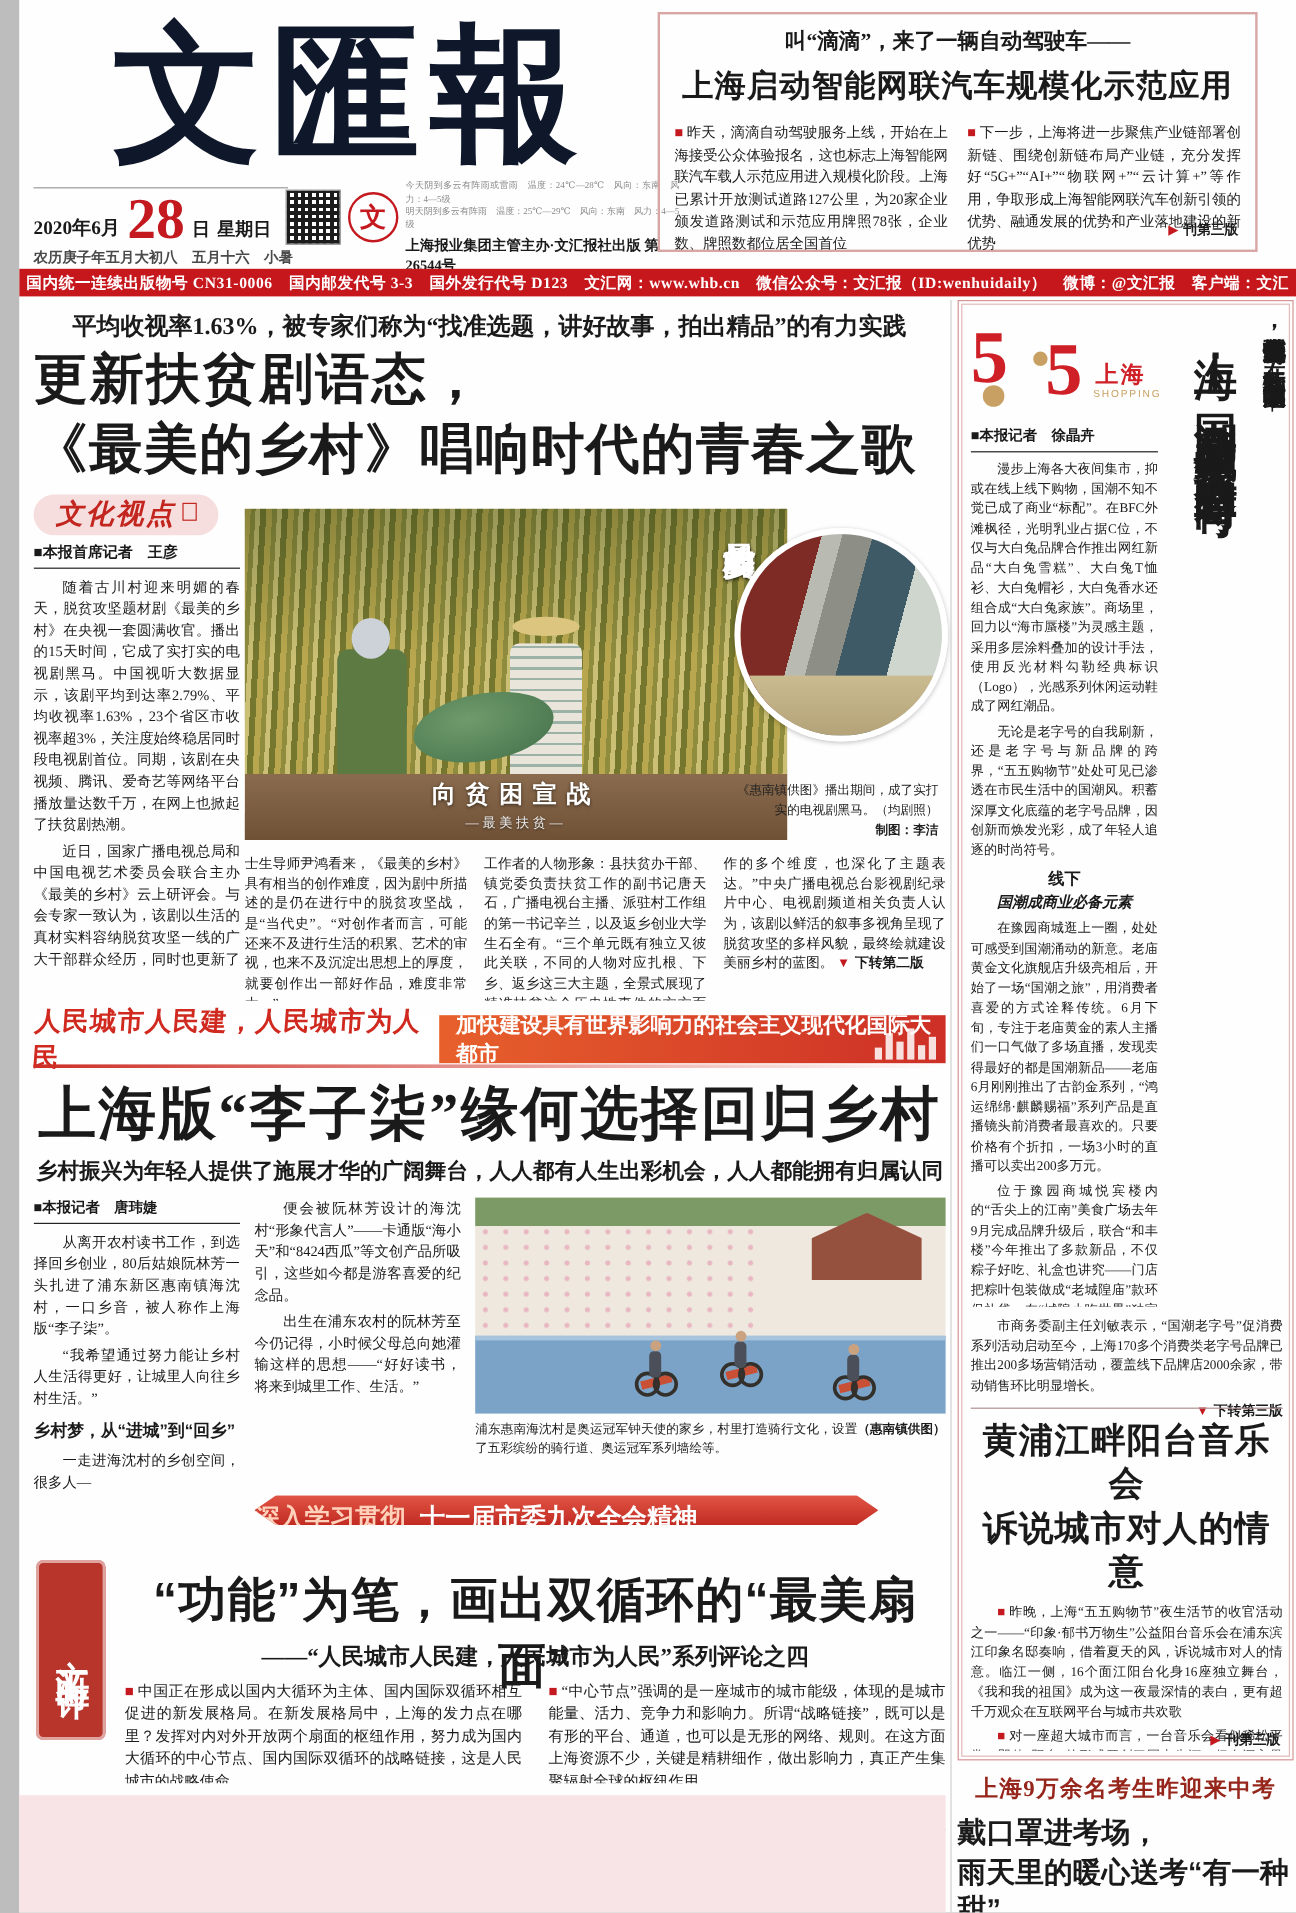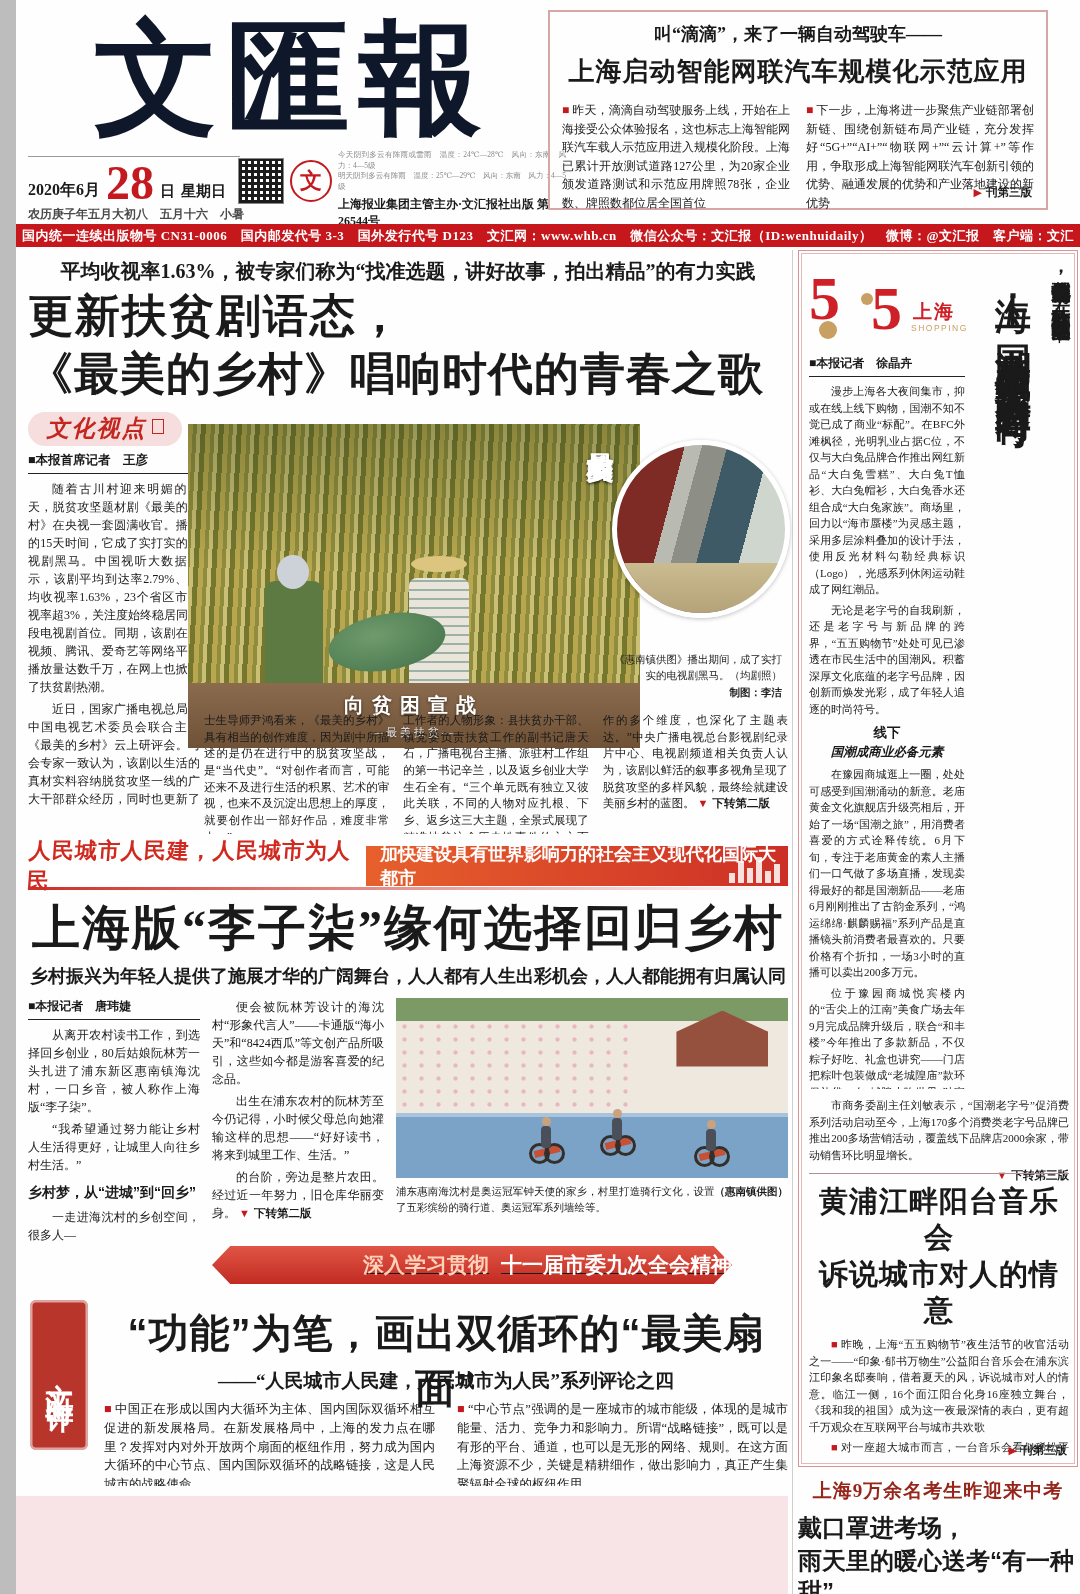--- a/index.html
+++ b/index.html
@@ -54,21 +54,21 @@
   .badge{left:12px;top:412px;width:154px;height:34px;background:#f6dede;border-radius:17px;
       text-align:center;line-height:34px;}
   .badge .t{color:#c3261f;font-size:23px;font-weight:bold;font-style:italic;letter-spacing:2px;}
   .badge .sq{display:inline-block;width:10px;height:13px;border:1px solid #c3261f;margin-left:5px;vertical-align:2px;}
   .leadcol{left:12px;top:452px;width:172px;height:354px;overflow:hidden;font-size:12px;}
   .leadcol .byline{font-size:12.5px;}
   .cols3{left:188px;top:712px;width:584px;height:122px;display:flex;gap:14px;overflow:hidden;}
   .cols3 .c{width:33.3%;font-size:11.5px;line-height:1.45;text-align:justify;overflow:hidden;}
 
   
-  .photo1{left:172px;top:424px;width:452px;height:324px;overflow:hidden;background:
+  .photo1{left:188px;top:424px;width:452px;height:276px;overflow:hidden;background:
       linear-gradient(180deg,rgba(35,55,18,.30),rgba(0,0,0,0) 45%),
       repeating-linear-gradient(93deg,#b8a74e 0 5px,#8f8c3e 5px 9px,#cabf74 9px 13px,#75772f 13px 18px);}
   .photo1 .soil{position:absolute;left:0;bottom:0;width:100%;height:20%;
       background:linear-gradient(180deg,#8a6b4e,#6f5136);}
   .fig1{position:absolute;left:17%;bottom:15%;width:58px;height:118px;background:#5d7a43;border-radius:10px;}
   .fig1:before{content:"";position:absolute;left:12px;top:-26px;width:32px;height:34px;border-radius:50%;
       background:#cdd2d8;}
   .fig2{position:absolute;left:49%;bottom:13%;width:60px;height:128px;border-radius:8px;background:
       repeating-linear-gradient(0deg,#e9e5da 0 7px,#9cb2a7 7px 9px),
       repeating-linear-gradient(90deg,rgba(60,90,80,.35) 0 7px,transparent 7px 14px);}
@@ -120,23 +120,23 @@
   .biker{position:absolute;width:36px;height:44px;}
   .biker .w1,.biker .w2{position:absolute;bottom:0;width:15px;height:15px;border:3px solid #33302c;border-radius:50%;}
   .biker .w2{right:0;}
   .biker .fr{position:absolute;left:5px;bottom:9px;width:26px;height:7px;background:#c94f35;transform:rotate(-14deg);}
   .biker .bd{position:absolute;left:12px;bottom:16px;width:10px;height:22px;background:#4a4f5a;border-radius:4px;}
   .biker .hd{position:absolute;left:13px;bottom:38px;width:9px;height:9px;border-radius:50%;background:#caa27f;}
   .cap2{left:380px;top:1184px;width:392px;font-size:10.5px;line-height:1.55;text-align:justify;}
   .cap2 .credit{font-weight:bold;float:right;}
 
   
-  .ribbon{left:196px;top:1246px;width:520px;height:38px;line-height:38px;text-align:right;
+  .ribbon{left:196px;top:1246px;width:520px;height:25px;line-height:38px;text-align:left;
       background:linear-gradient(180deg,#e05545,#c22b22);
-      clip-path:polygon(0 50%,3.5% 0,96.5% 0,100% 50%,96.5% 100%,3.5% 100%);text-decoration:underline;}
+      clip-path:polygon(0 50%,3.5% 0,96.5% 0,100% 50%,96.5% 100%,3.5% 100%);}
   .ribbon .p1{color:#ffd0ba;font-size:21px;font-weight:bold;margin-right:12px;}
   .ribbon .p2{color:#fff;font-size:21px;font-weight:bold;}
   .seal{left:14px;top:1300px;width:58px;height:150px;background:#b8352c;border-radius:6px;
       box-shadow:inset 0 0 0 2.5px rgba(255,255,255,.55);display:flex;align-items:center;justify-content:center;}
   .seal .t{writing-mode:vertical-rl;color:#fff;font-size:28px;font-weight:bold;letter-spacing:7px;}
   .sp-head{left:88px;top:1306px;width:684px;font-size:40px;text-align:center;letter-spacing:1px;}
   .sp-sub{left:88px;top:1368px;width:684px;font-size:19px;font-weight:bold;text-align:center;}
   .sp-cols{left:88px;top:1400px;width:684px;height:86px;display:flex;gap:22px;overflow:hidden;}
   .sp-cols .c{width:50%;font-size:12.5px;line-height:1.5;text-align:justify;}
   .sp-jump{left:88px;top:1470px;width:684px;text-align:right;}
@@ -278,23 +278,20 @@
   <div class="abs lizi-colA">
     <span class="byline">■本报记者　唐玮婕</span>
     <p class="bp">从离开农村读书工作，到选择回乡创业，80后姑娘阮林芳一头扎进了浦东新区惠南镇海沈村，一口乡音，被人称作上海版“李子柒”。</p>
     <p class="bp">“我希望通过努力能让乡村人生活得更好，让城里人向往乡村生活。”</p>
     <div class="lizi-subhead">乡村梦，从“进城”到“回乡”</div>
     <p class="bp">一走进海沈村的乡创空间，很多人—</p>
   </div>
   <div class="abs lizi-colB">
     <p class="bp">便会被阮林芳设计的海沈村“形象代言人”——卡通版“海小天”和“8424西瓜”等文创产品所吸引，这些如今都是游客喜爱的纪念品。</p>
     <p class="bp">出生在浦东农村的阮林芳至今仍记得，小时候父母总向她灌输这样的思想——“好好读书，将来到城里工作、生活。”</p>
-    <p class="bp"><span>的台阶，旁边是整片农田。经过近一年努力，旧仓库华丽变身。</span>
-      <span class="jp"><span class="ar">▼</span><span class="jl">下转第二版</span></span>
-    </p>
   </div>
 
   <div class="abs photo2">
     <div class="blossom"></div>
     <div class="house"></div>
     <div class="lane"></div>
     <div class="biker" style="left:34%;bottom:8%">
           <i class="fr"></i>
           <i class="w1"></i>
           <i class="w2"></i>

